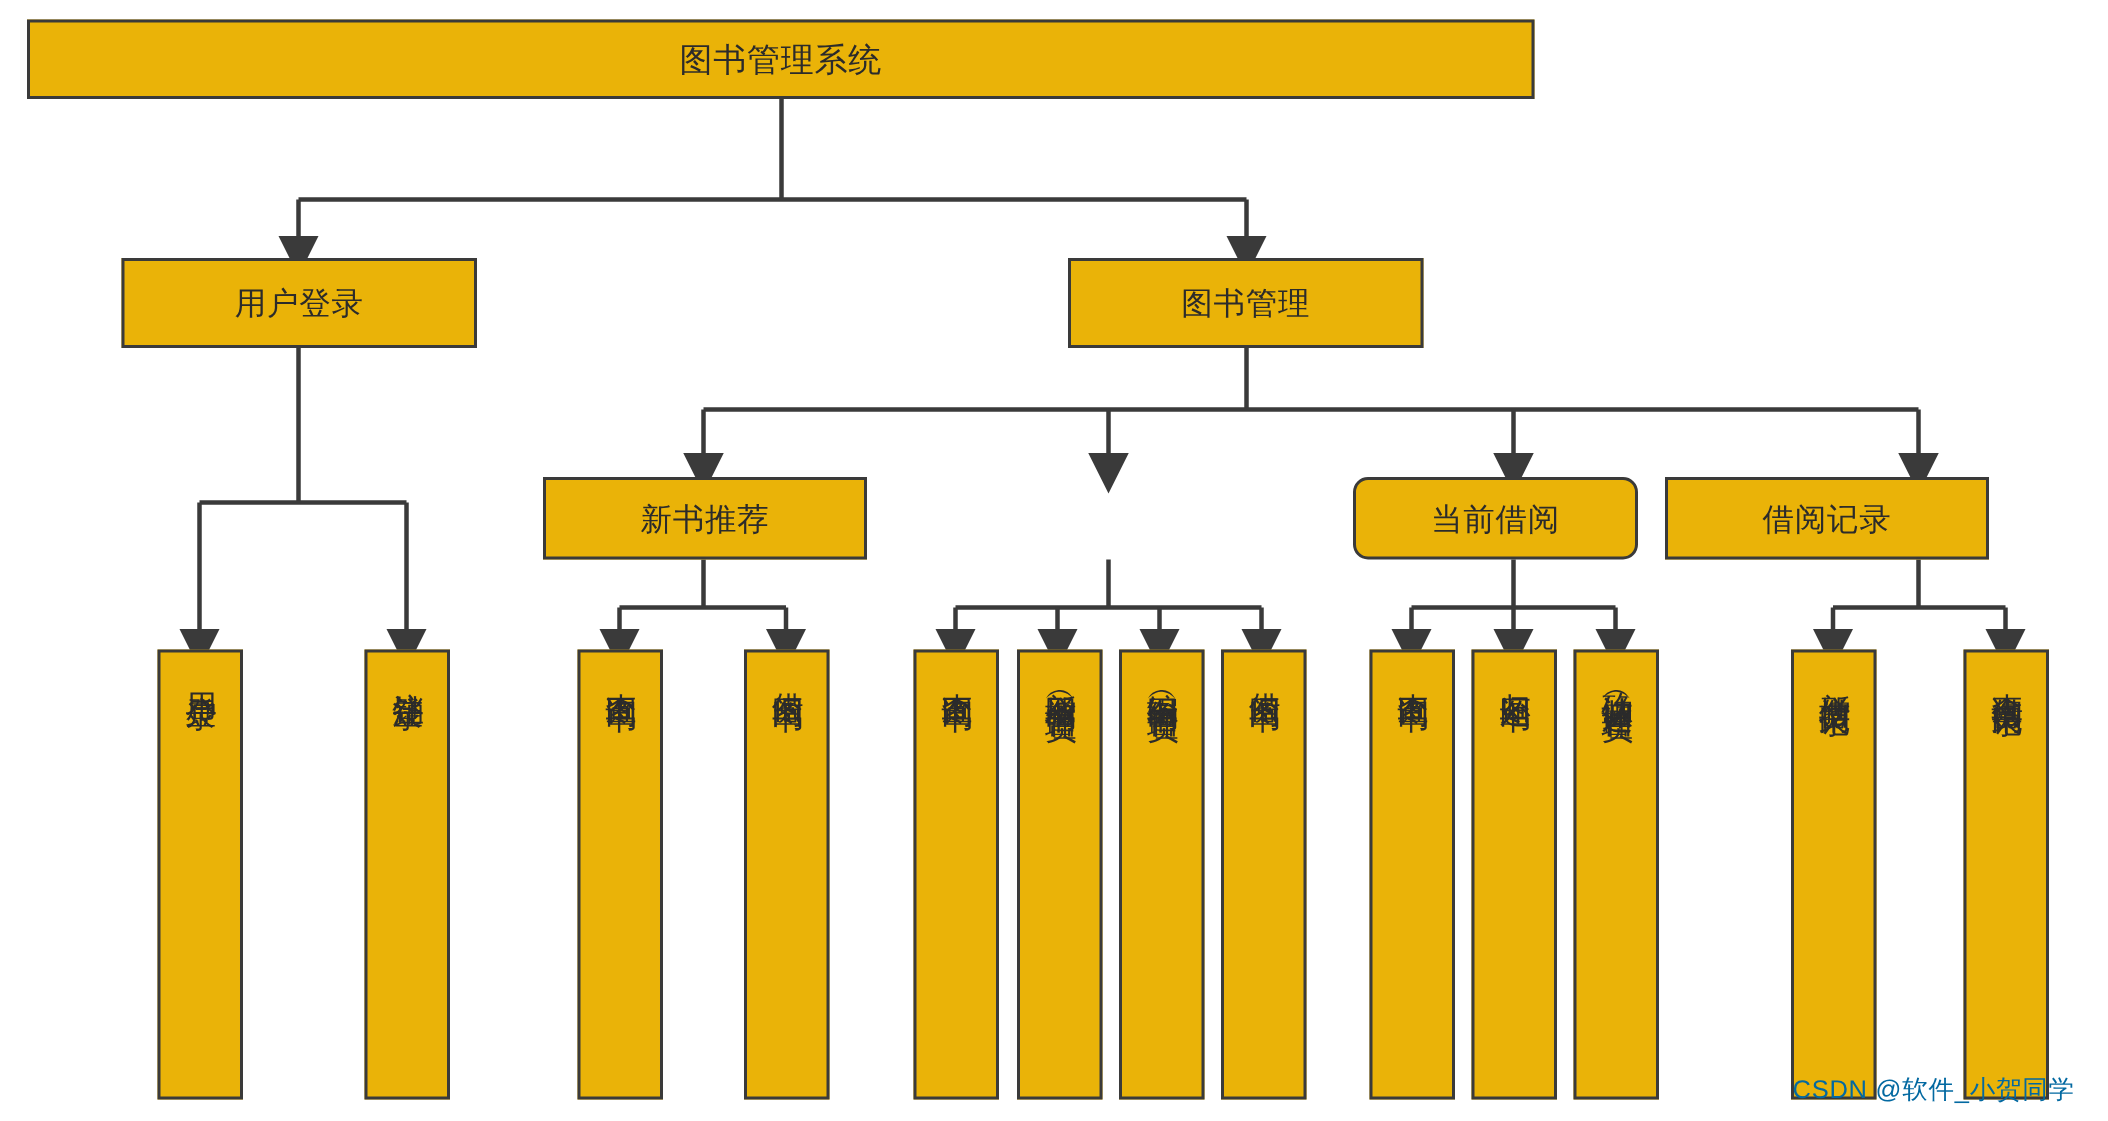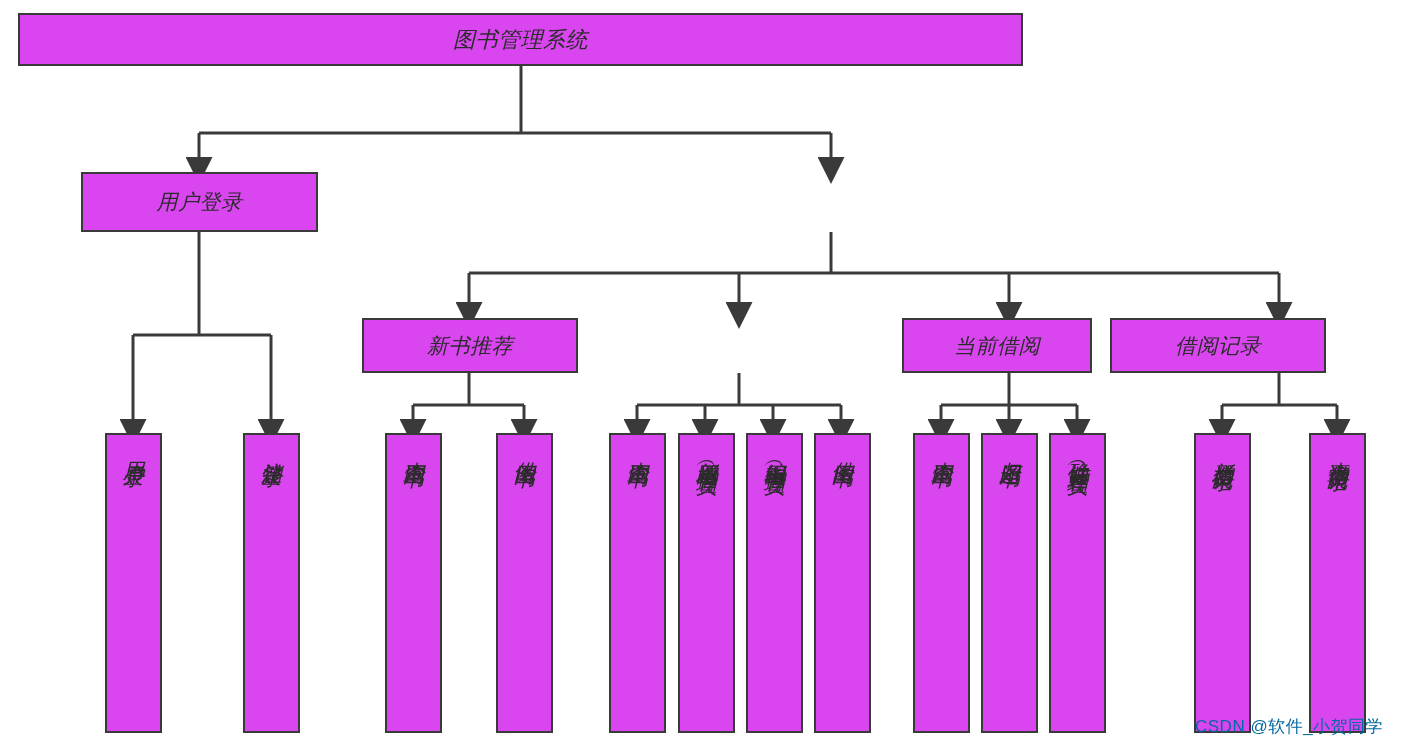--- a/index.html
+++ b/index.html
@@ -22,27 +22,26 @@
     position: absolute;
     left: 0;
     top: 0;
     width: 1405px;
     height: 747px;
     pointer-events: none;
   }
   .node {
     position: absolute;
     box-sizing: border-box;
-    background: #d946ef;
+    background: #eab308;
     border: 2px solid #3a3a3a;
     display: flex;
     align-items: center;
     justify-content: center;
     color: #2b2b2b;
-    font-style: italic;
   }
   .node.hz {
     font-size: 21px;
     letter-spacing: 0.5px;
   }
   .node.root {
     font-size: 22px;
   }
   .node.leaf {
     padding: 10px 2px;
@@ -123,25 +122,28 @@
     </g>
   </svg>
 
   <div class="node hz root" style="left:18px; top:13px; width:1005px; height:53px;">
     <span>图书管理系统</span>
   </div>
 
   <div class="node hz" style="left:81px; top:172px; width:237px; height:60px;">
     <span>用户登录</span>
   </div>
+  <div class="node hz" style="left:712px; top:172px; width:237px; height:60px;">
+    <span>图书管理</span>
+  </div>
 
   <div class="node hz" style="left:362px; top:318px; width:216px; height:55px;">
     <span>新书推荐</span>
   </div>
-  <div class="node hz" style="left:902px; top:318px; width:190px; height:55px;">
+  <div class="node hz" style="left:902px; top:318px; width:190px; height:55px;border-radius:10px;">
     <span>当前借阅</span>
   </div>
   <div class="node hz" style="left:1110px; top:318px; width:216px; height:55px;">
     <span>借阅记录</span>
   </div>
 
   <div class="node leaf" style="left:105px; top:433px; width:57px; height:300px;">
     <span class="vtext">用户登录</span>
   </div>
   <div class="node leaf" style="left:243px; top:433px; width:57px; height:300px;">

